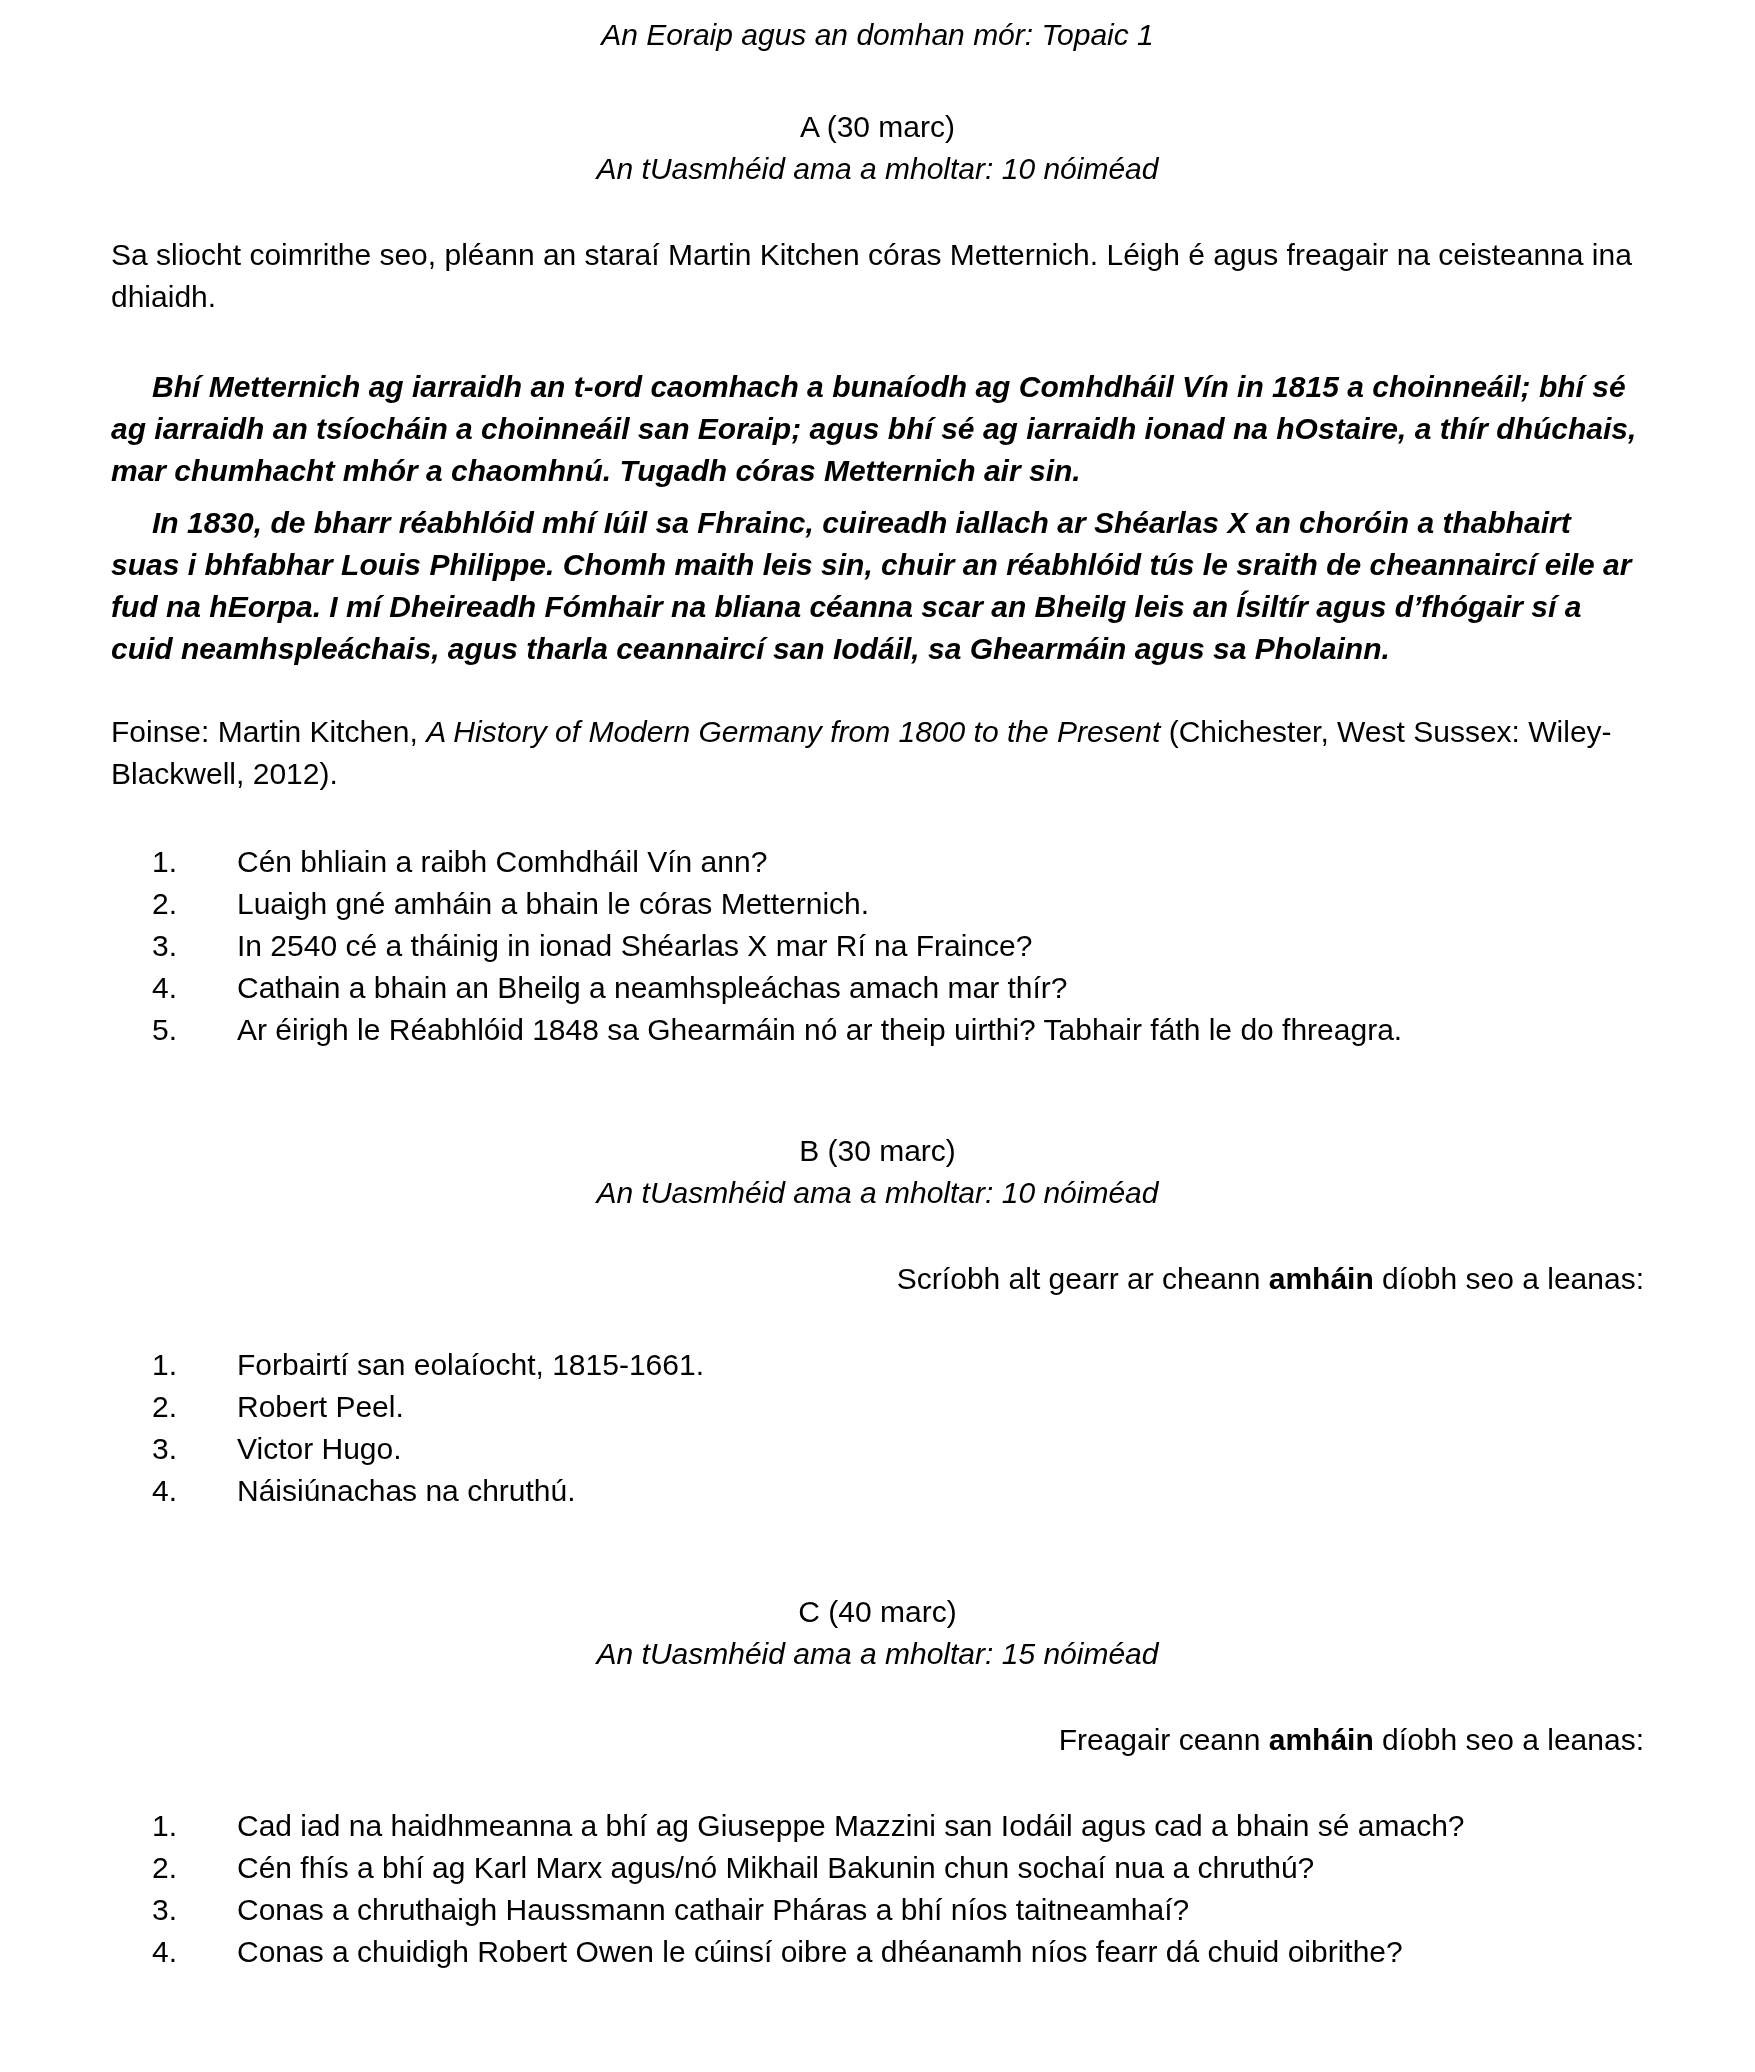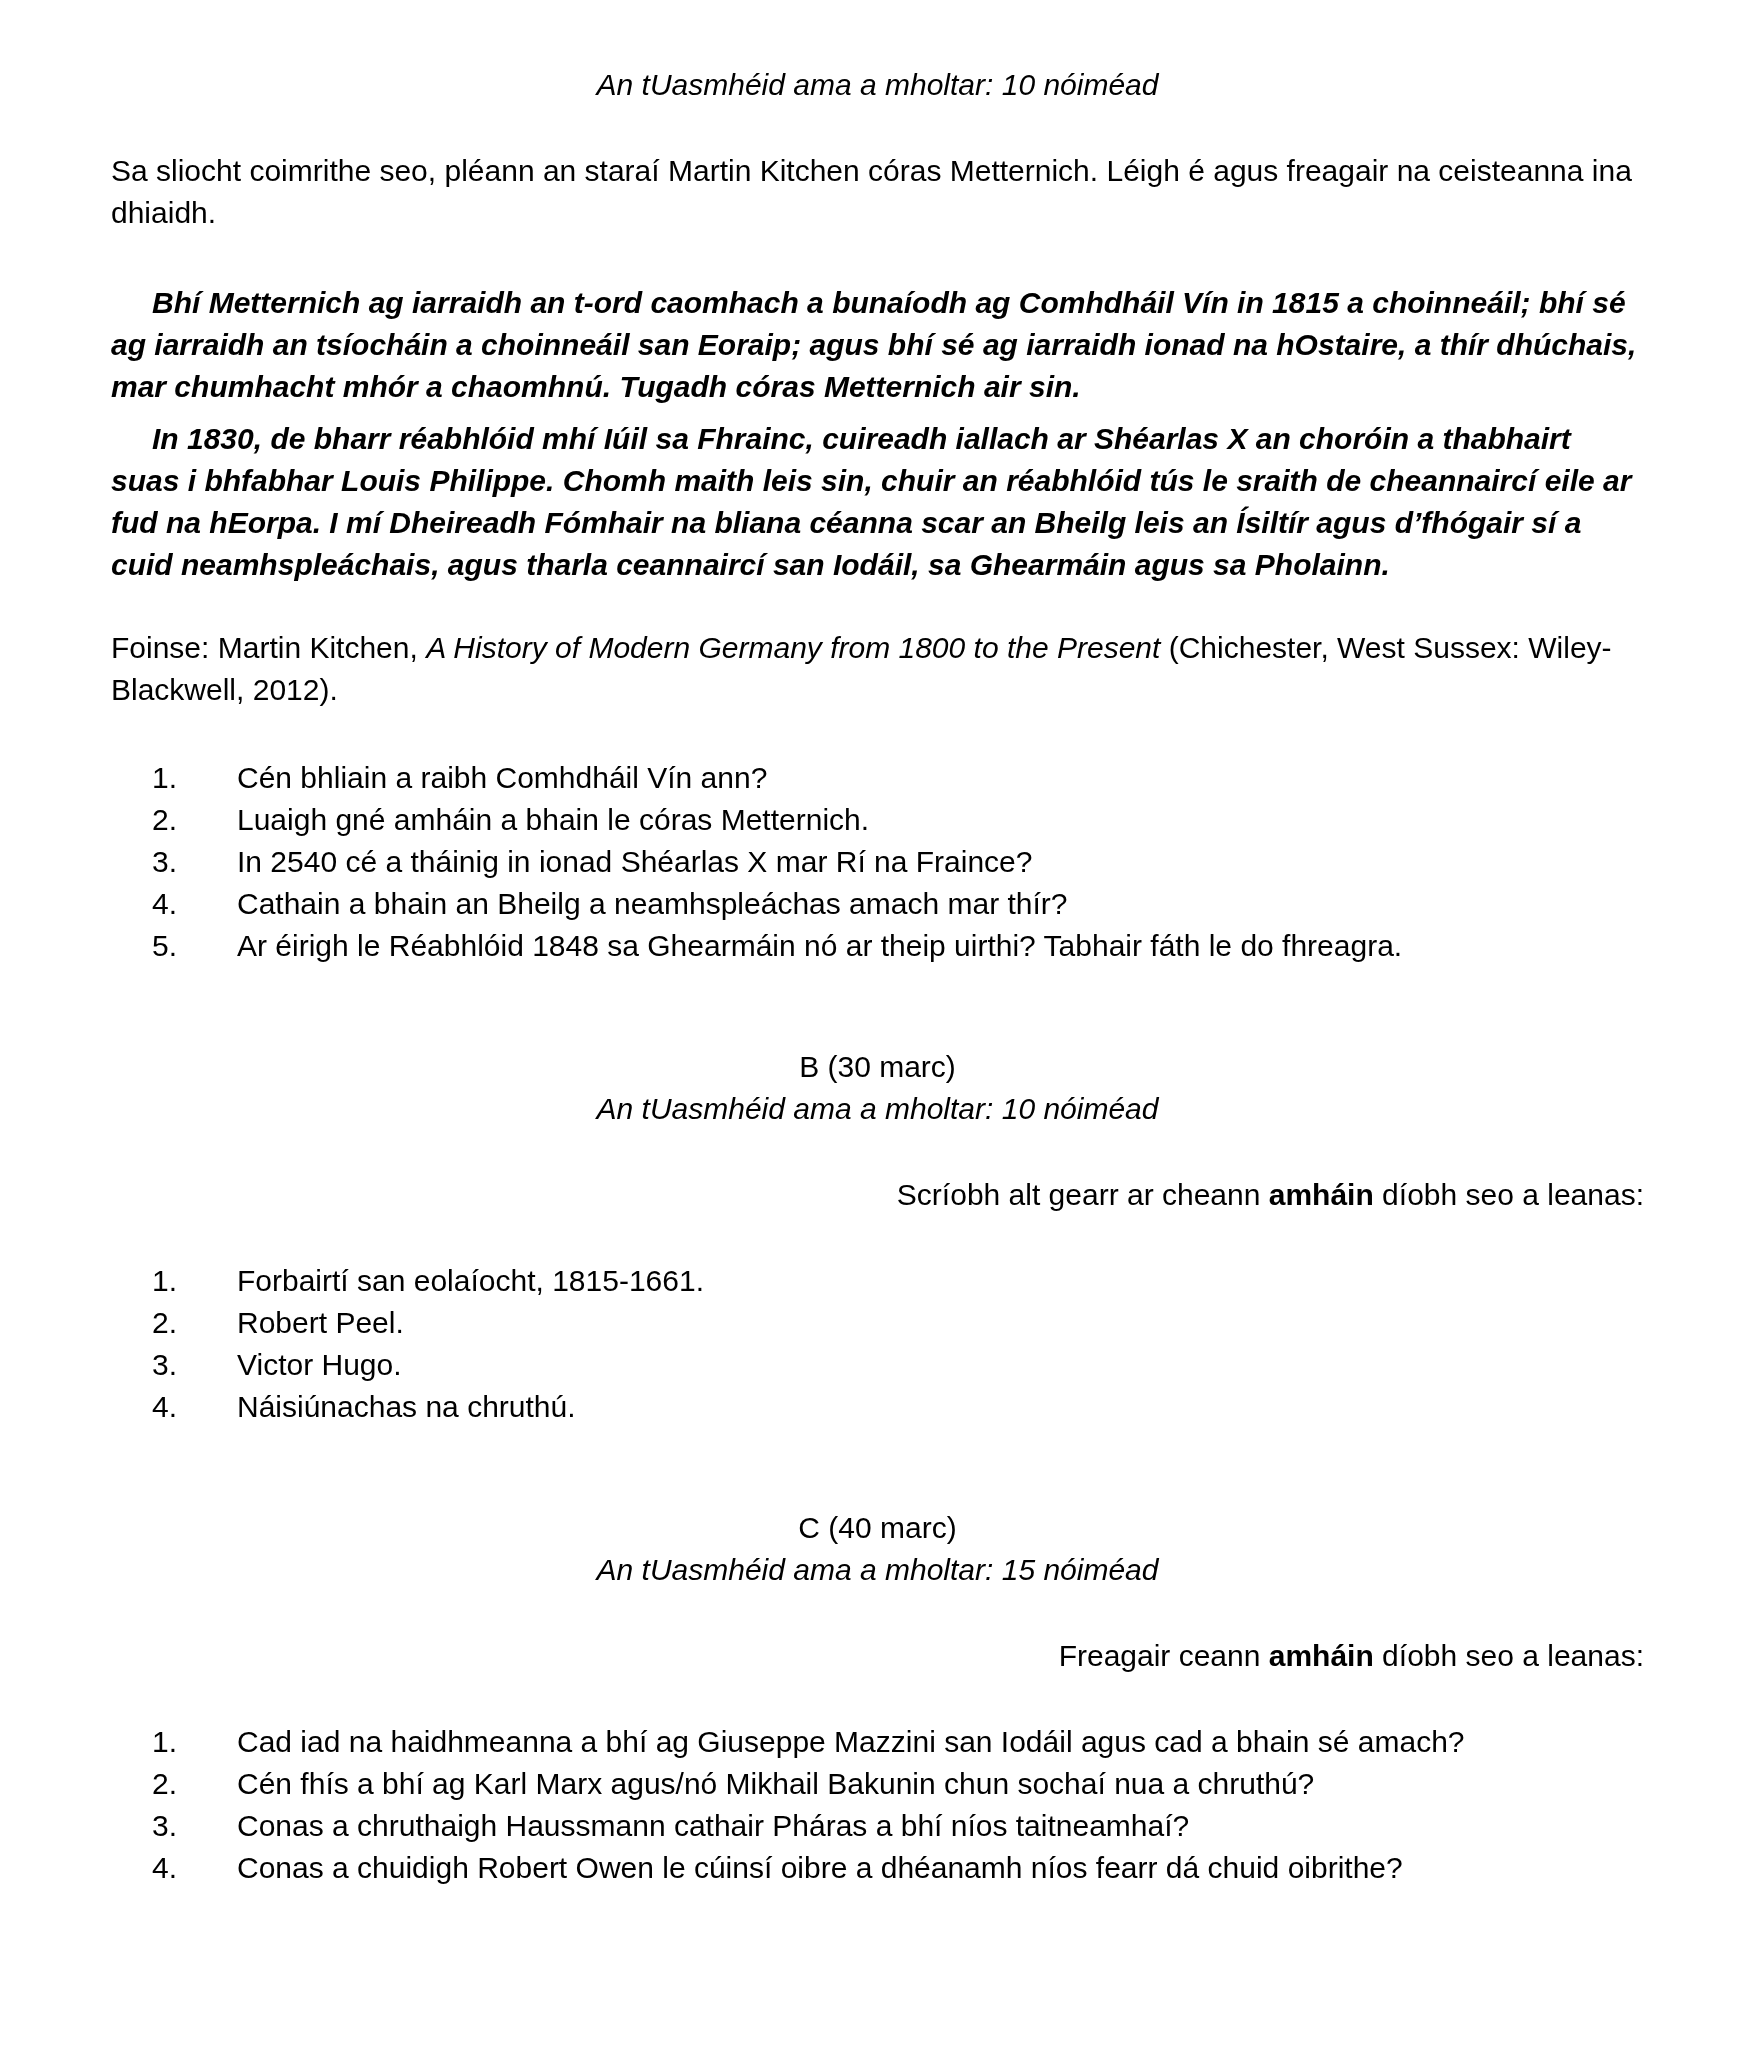--- a/index.html
+++ b/index.html
@@ -34,23 +34,25 @@
 
   .qlist { padding-left: 41px; margin-bottom: 44px; }
   .qrow  { display: flex; align-items: flex-start; }
   .qnum  { width: 85px; flex: 0 0 85px; }
   .qtext { flex: 1 1 auto; }
 </style>
 </head>
 <body>
 
 <div class="title-block center">
+  <p class="it">An Eoraip agus an domhan mór: Topaic 1</p>
 </div>
 
 <div class="section-head center">
+  <p>A (30 marc)</p>
   <p class="it">An tUasmhéid ama a mholtar: 10 nóiméad</p>
 </div>
 
 <p class="intro-para">Sa sliocht coimrithe seo, pléann an staraí Martin Kitchen córas Metternich. Léigh é agus freagair na ceisteanna ina dhiaidh.</p>
 
 <div class="passage it">
   <p>Bhí Metternich ag iarraidh an t-ord caomhach a bunaíodh ag Comhdháil Vín in 1815 a choinneáil; bhí sé ag iarraidh an tsíocháin a choinneáil san Eoraip; agus bhí sé ag iarraidh ionad na hOstaire, a thír dhúchais, mar chumhacht mhór a chaomhnú. Tugadh córas Metternich air sin.</p>
   <p>In 1830, de bharr réabhlóid mhí Iúil sa Fhrainc, cuireadh iallach ar Shéarlas X an choróin a thabhairt suas i bhfabhar Louis Philippe. Chomh maith leis sin, chuir an réabhlóid tús le sraith de cheannaircí eile ar fud na hEorpa. I mí Dheireadh Fómhair na bliana céanna scar an Bheilg leis an Ísiltír agus d’fhógair sí a cuid neamhspleáchais, agus tharla ceannaircí san Iodáil, sa Ghearmáin agus sa Pholainn.</p>
 </div>
 

